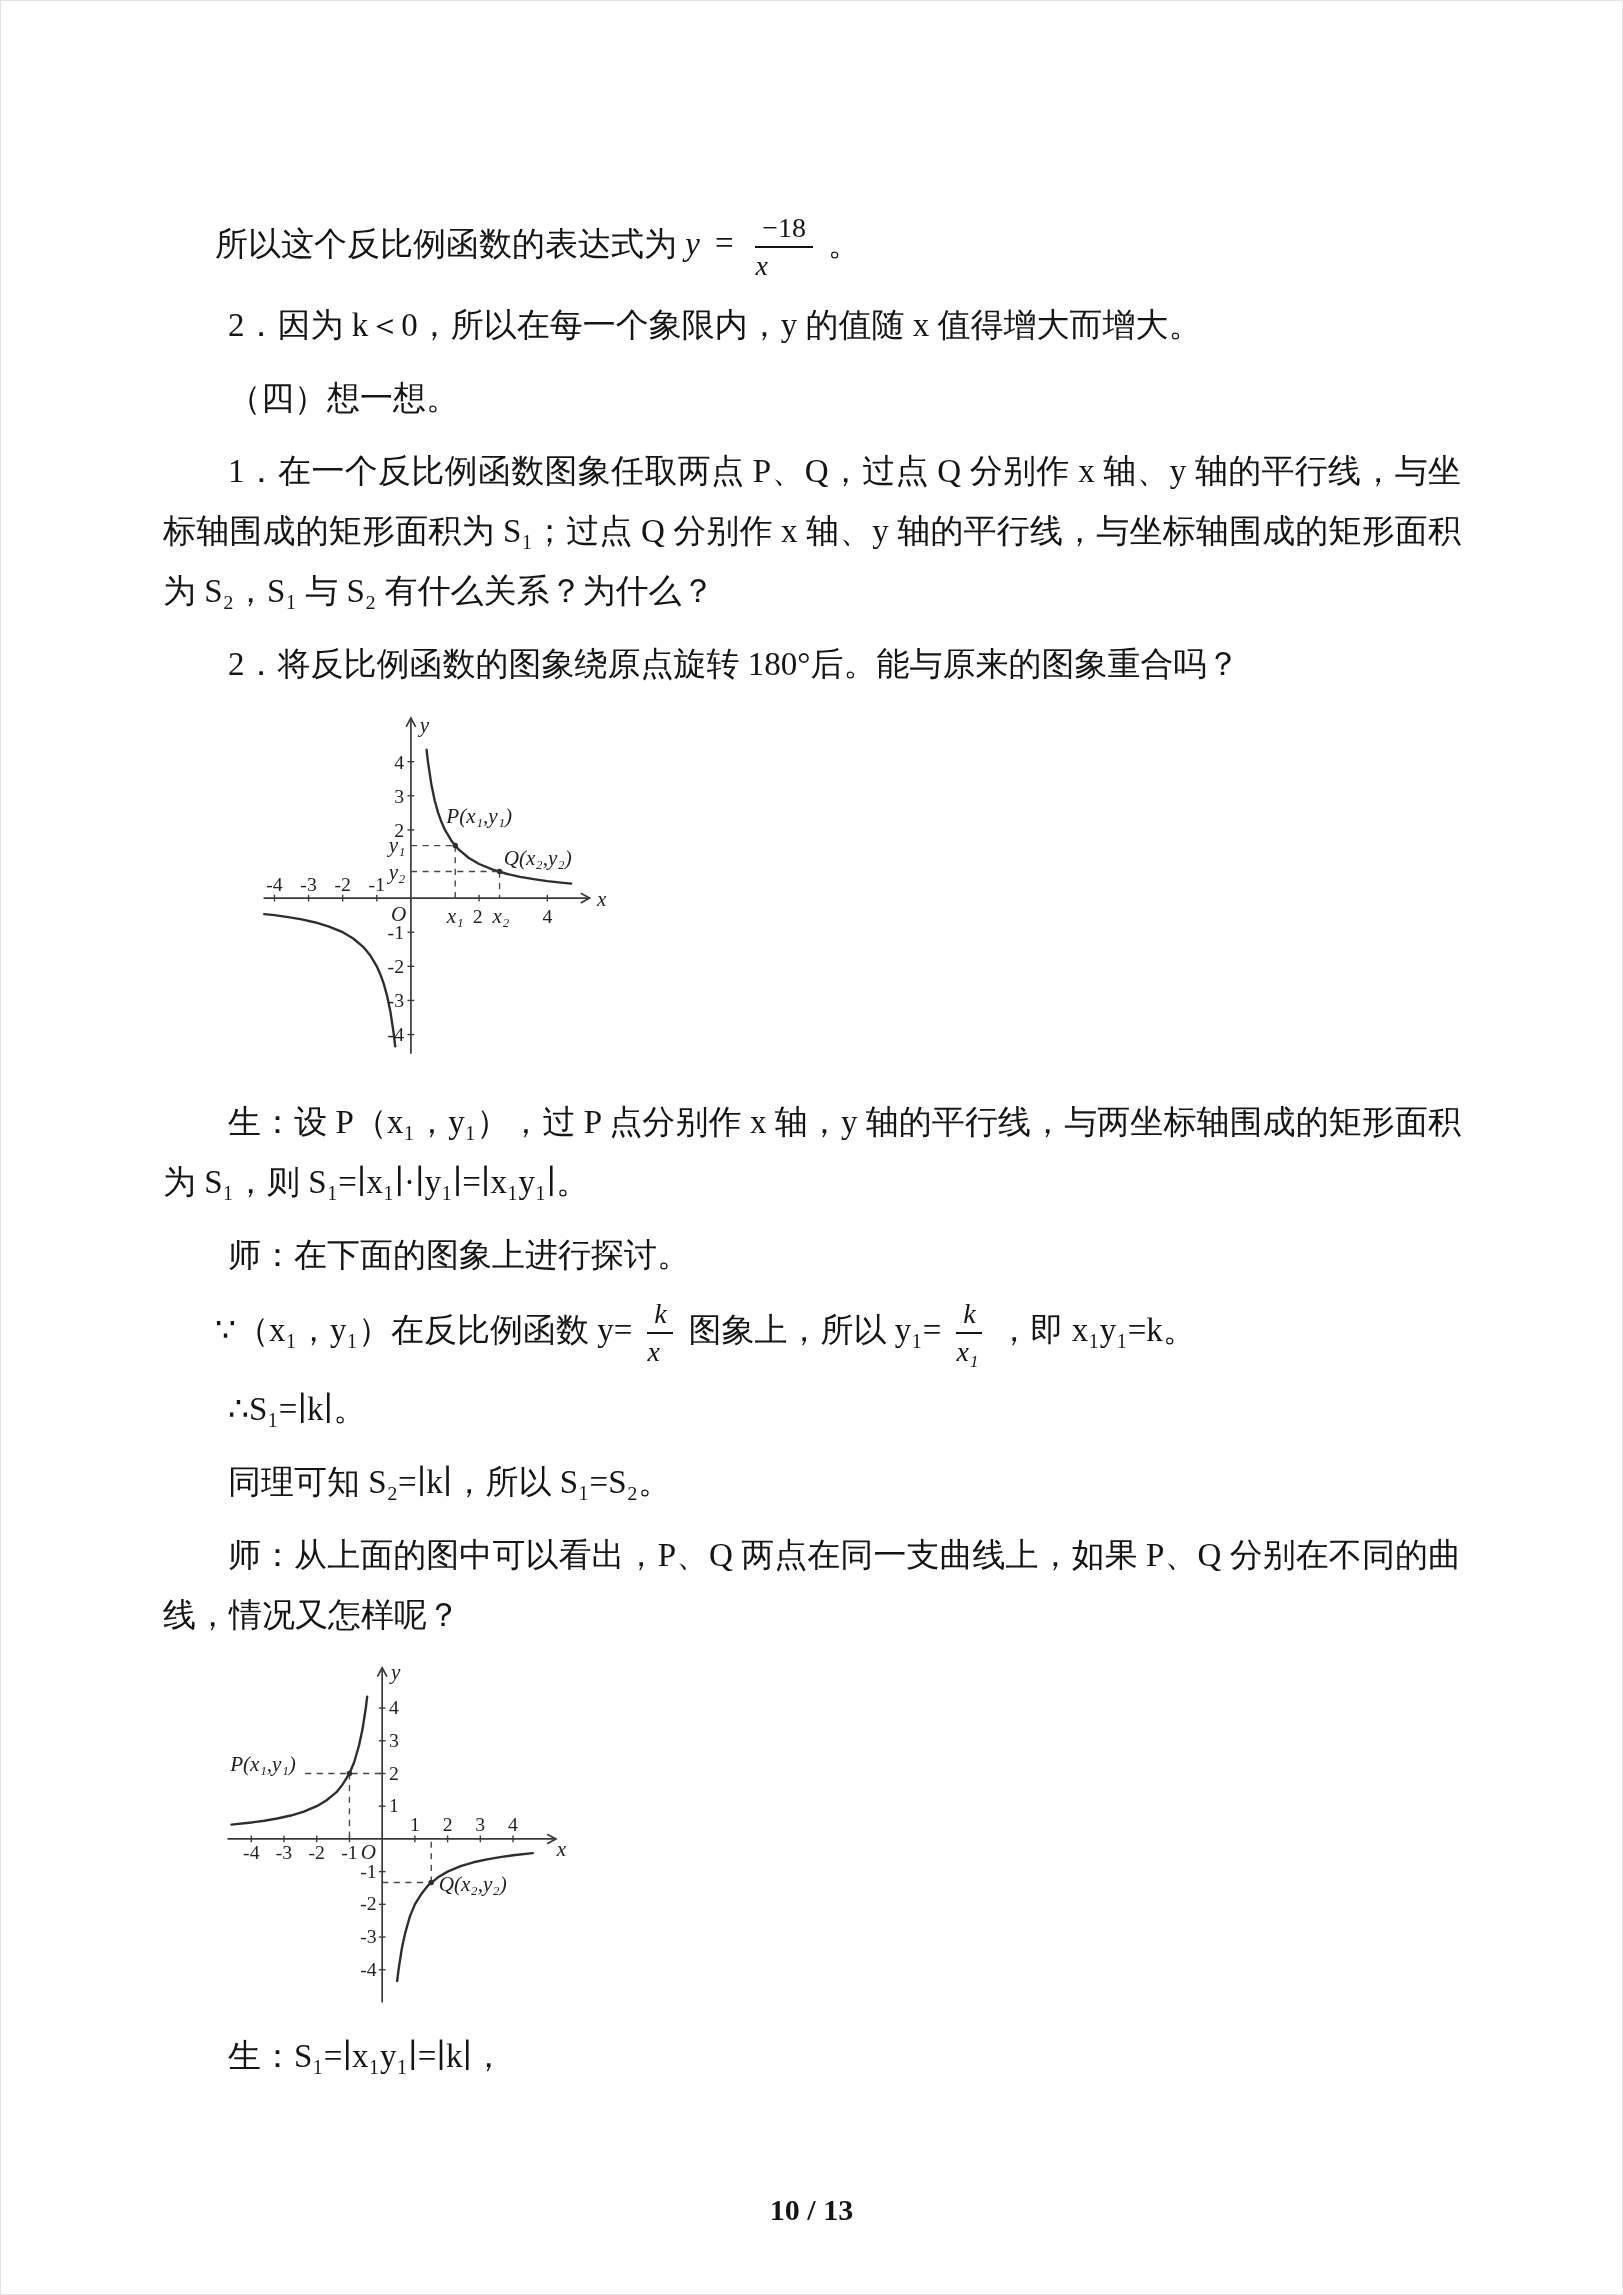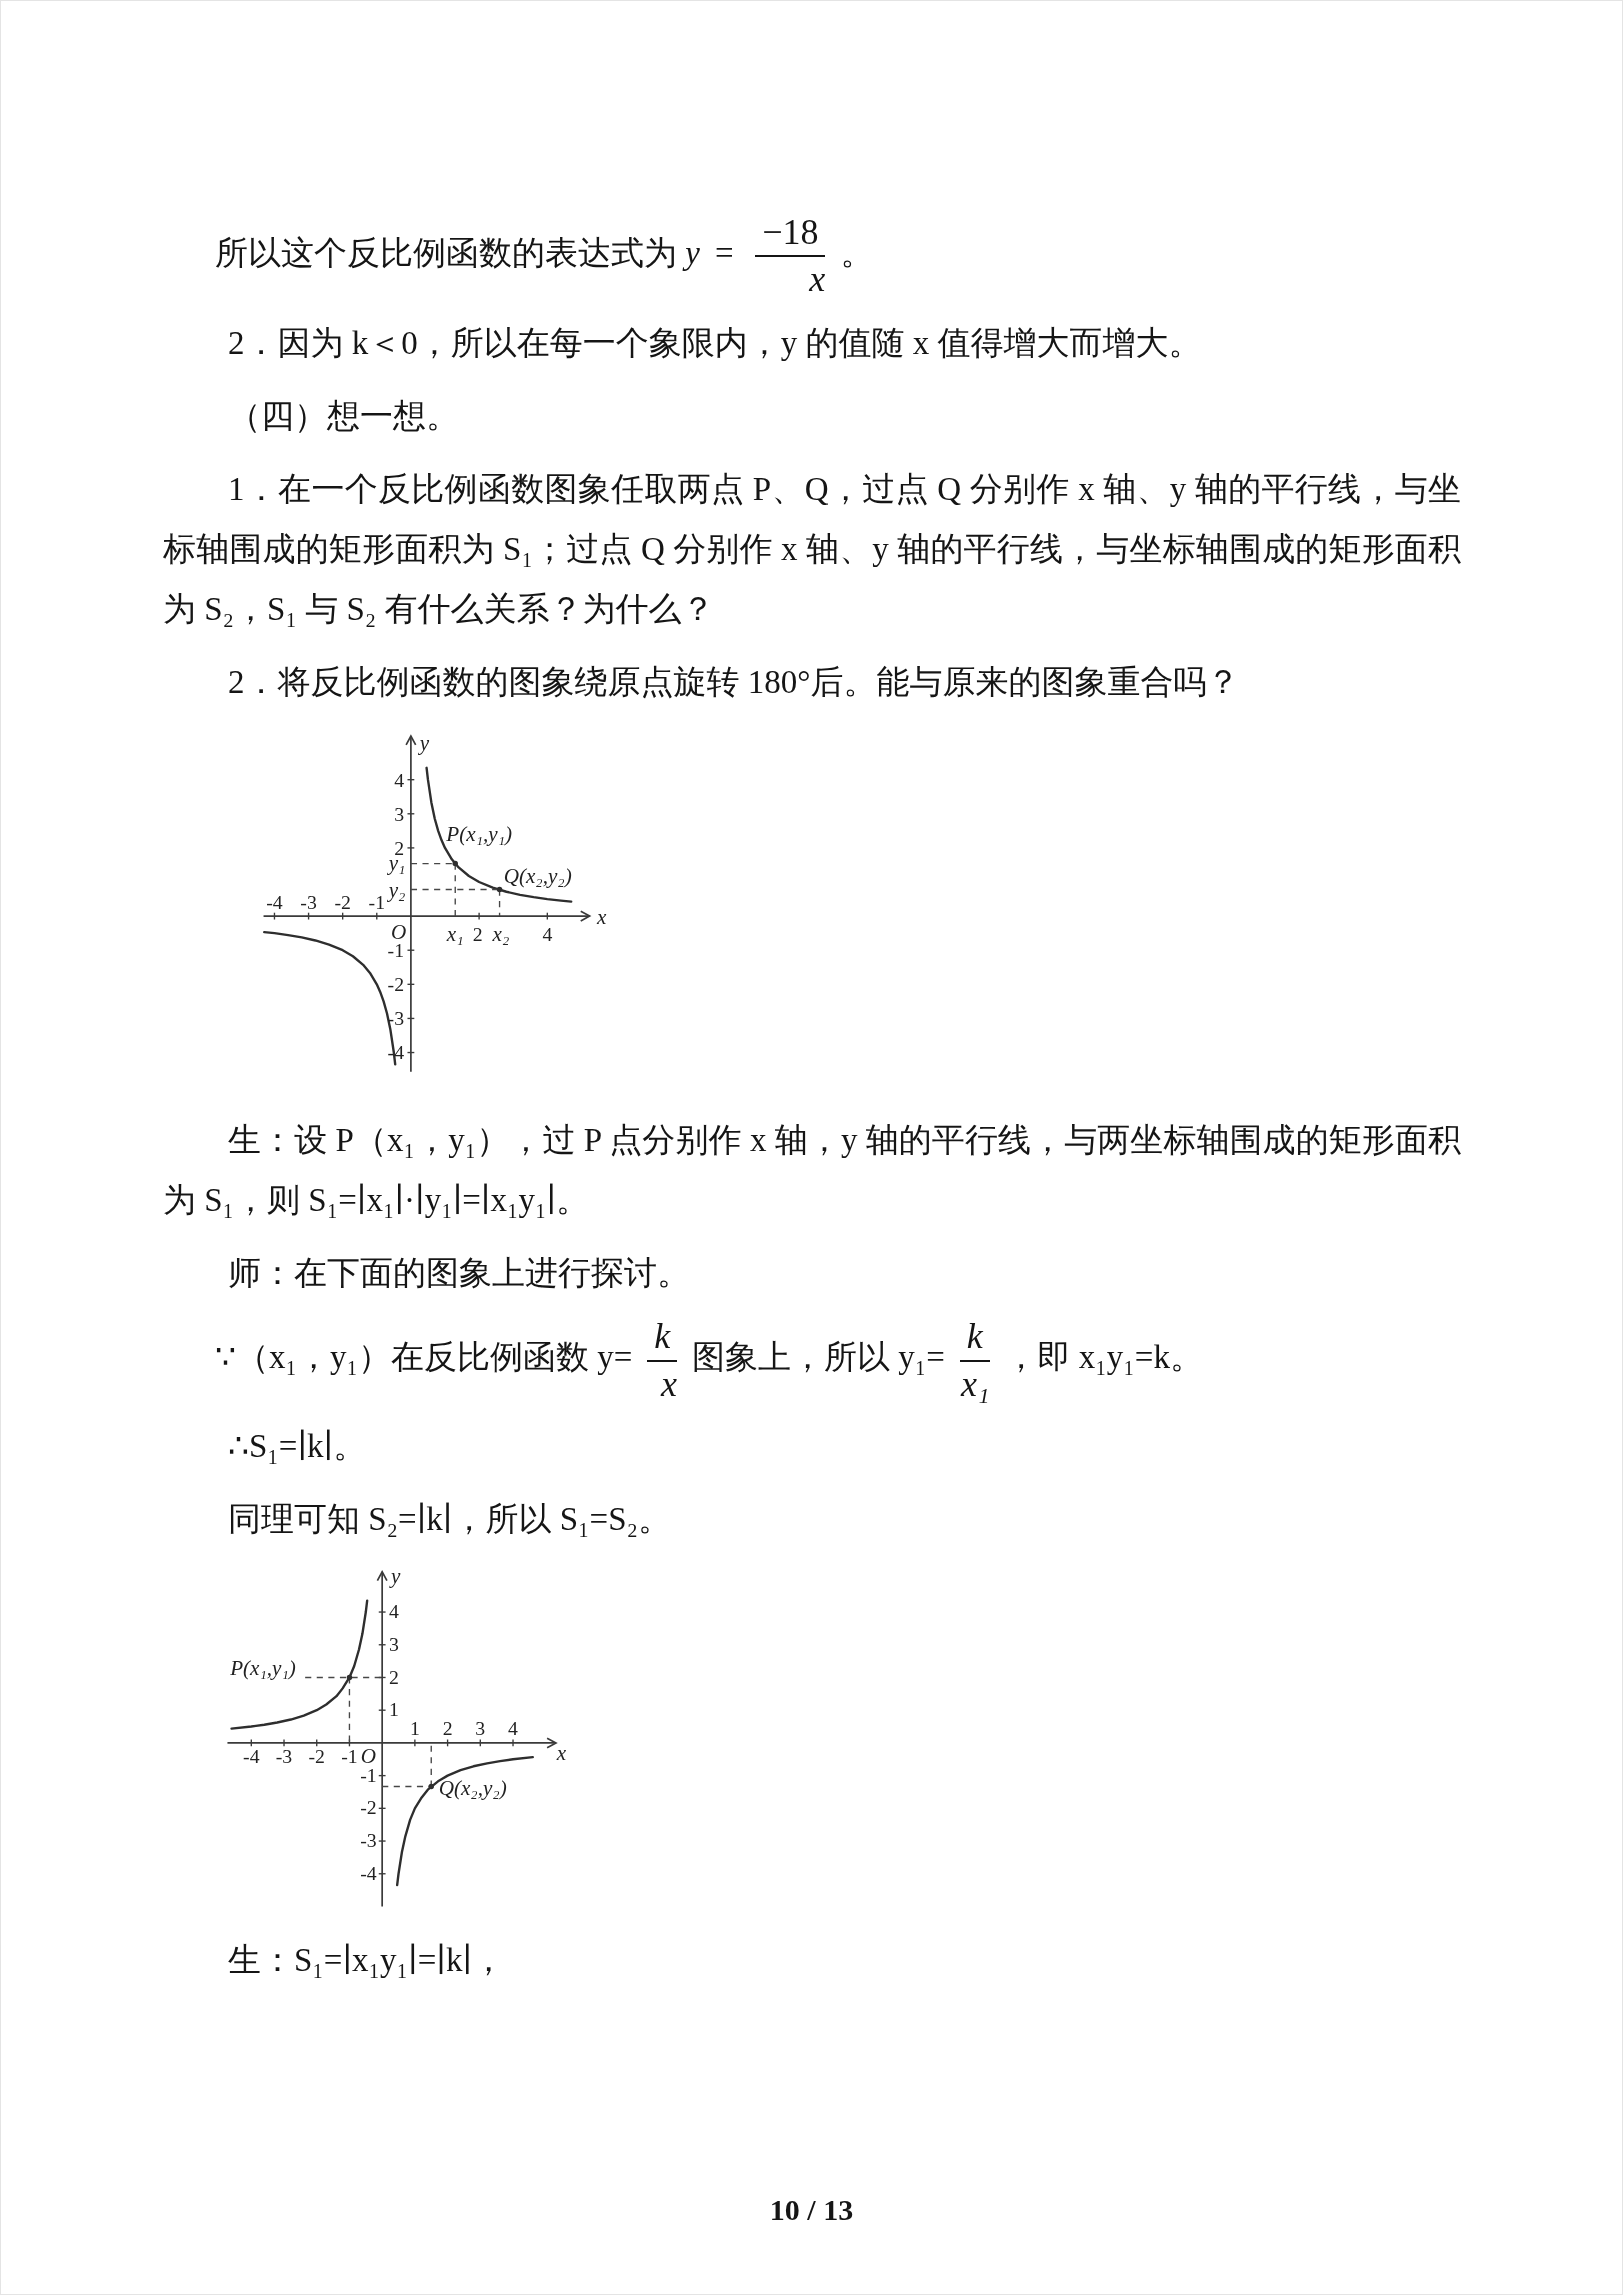--- a/index.html
+++ b/index.html
@@ -29,24 +29,24 @@
   p.para {
     margin: 13px;
     text-indent: 65px;
   }
   p.formula-para { margin: 2.7px 0 6.8px; }
   .mi { font-style: italic; }
   .mrel { margin: 0 6.8px; }
   .frac {
     display: inline-block;
     vertical-align: middle;
-    text-align: right;
+    text-align: left;
     line-height: 1.15;
     margin: 0 6.8px;
-    font-size: 36px;
+    font-size: 28px;
     text-indent: 0;
   }
   .frac .fnum { display: block; padding: 0 6.8px 2px; border-bottom: 2px solid #151515; }
   .frac .fden { display: block; padding-top: 2px; }
   figure { margin: 0; }
   .fig1 { margin: 11px 0 6.8px 104px; }
   .fig2 { margin: 8.2px 0 4.1px 72px; }
   svg { display: block; }
   svg text {
     font-family: "Liberation Serif", "DejaVu Serif", serif;
@@ -154,20 +154,21 @@
       <span>图象上，所以 y₁=</span>
       <span class="frac">
         <span class="fnum mi">k</span>
         <span class="fden mi">x₁</span>
       </span>
       <span>，即 x₁y₁=k。</span>
     </p>
 
     <p class="para" style="margin-top:11px;">∴S₁=∣k∣。</p>
     <p class="para">同理可知 S₂=∣k∣，所以 S₁=S₂。</p>
+    <p class="para">师：从上面的图中可以看出，P、Q 两点在同一支曲线上，如果 P、Q 分别在不同的曲线，情况又怎样呢？</p>
 
     <figure class="fig2">
       <svg width="351" height="355" viewBox="0 0 515 520" role="img" style="font-size:48px">
         <g stroke="#3a3a3a" stroke-width="2.5" fill="none">
           <line x1="8" y1="265" x2="490" y2="265"></line>
           <polyline points="477,258 490,265 477,272"></polyline>
           <line x1="235" y1="14" x2="235" y2="505"></line>
           <polyline points="228,27 235,14 242,27"></polyline>
         </g>
         <g stroke="#3a3a3a" stroke-width="2">

